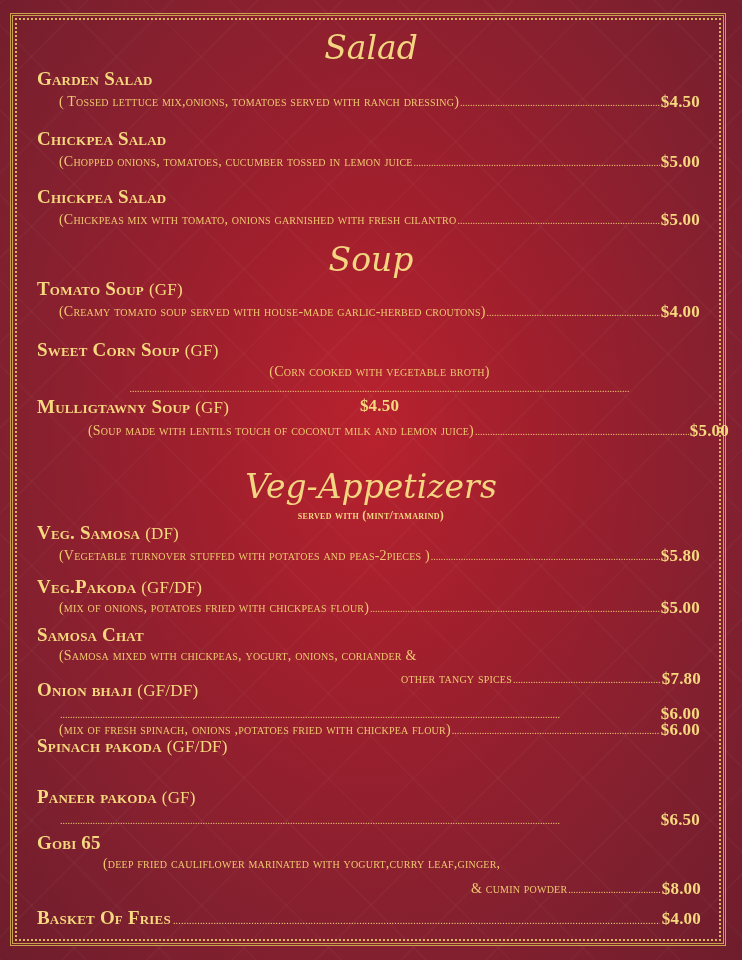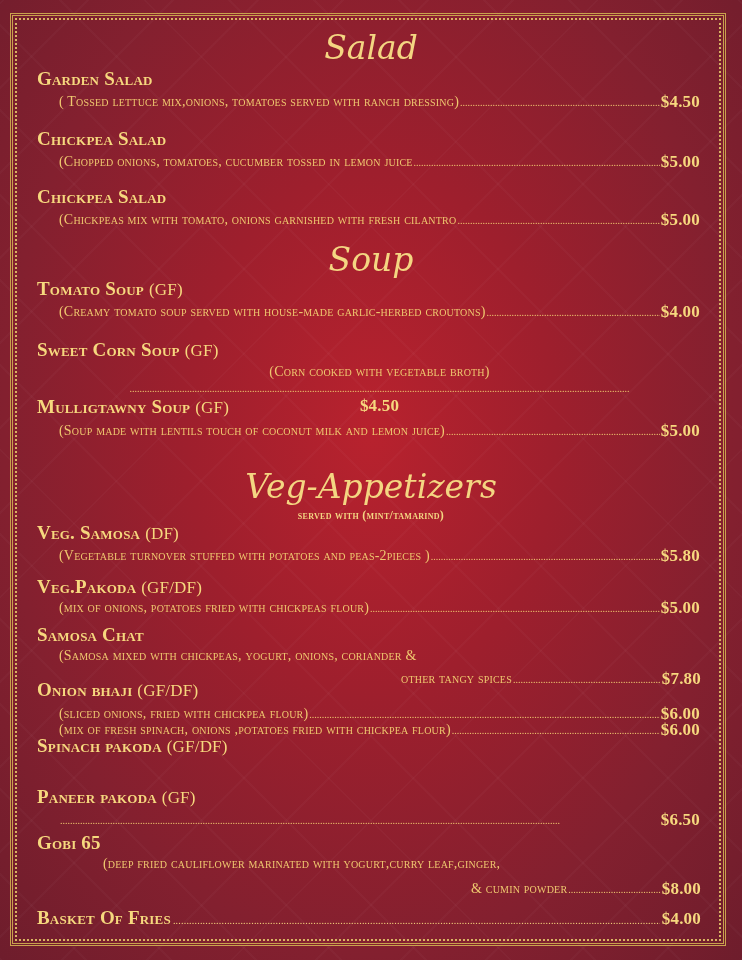--- a/index.html
+++ b/index.html
@@ -117,21 +117,21 @@
   <div class="desc" style="top:364px;flex-direction:column;">
     <span class="txt">(Corn cooked with vegetable broth)</span>
     <span class="dots"></span>
     <span class="price">$4.50</span>
   </div>
 
   <div class="item-name" style="top:396px;">
     <span>Mulligtawny Soup</span>
     <span class="tag">(GF)</span>
   </div>
-  <div class="desc" style="top:421px;">
+  <div class="desc" style="top:421px;margin-left:29px;">
     <span class="txt">(Soup made with lentils touch of coconut milk and lemon juice)</span>
     <span class="dots"></span>
     <span class="price">$5.00</span>
   </div>
 
   <div class="section-title" style="top:467px;">Veg-Appetizers</div>
   <div class="subtitle" style="top:508px;">served with (mint/tamarind)</div>
 
   <div class="item-name" style="top:522px;">
     <span>Veg. Samosa</span>
@@ -159,21 +159,20 @@
     <span class="txt">other tangy spices</span>
     <span class="dots"></span>
     <span class="price">$7.80</span>
   </div>
 
   <div class="item-name" style="top:679px;">
     <span>Onion bhaji</span>
     <span class="tag">(GF/DF)</span>
   </div>
   <div class="desc" style="top:704px;">
-    <span class="txt">(sliced onions, fried with chickpea flour)</span>
     <span class="dots"></span>
     <span class="price">$6.00</span>
   </div>
 
   <div class="item-name" style="top:735px;">
     <span>Spinach pakoda</span>
     <span class="tag">(GF/DF)</span>
   </div>
   <div class="desc" style="top:720px;">
     <span class="txt">(mix of fresh spinach, onions ,potatoes fried with chickpea flour)</span>

